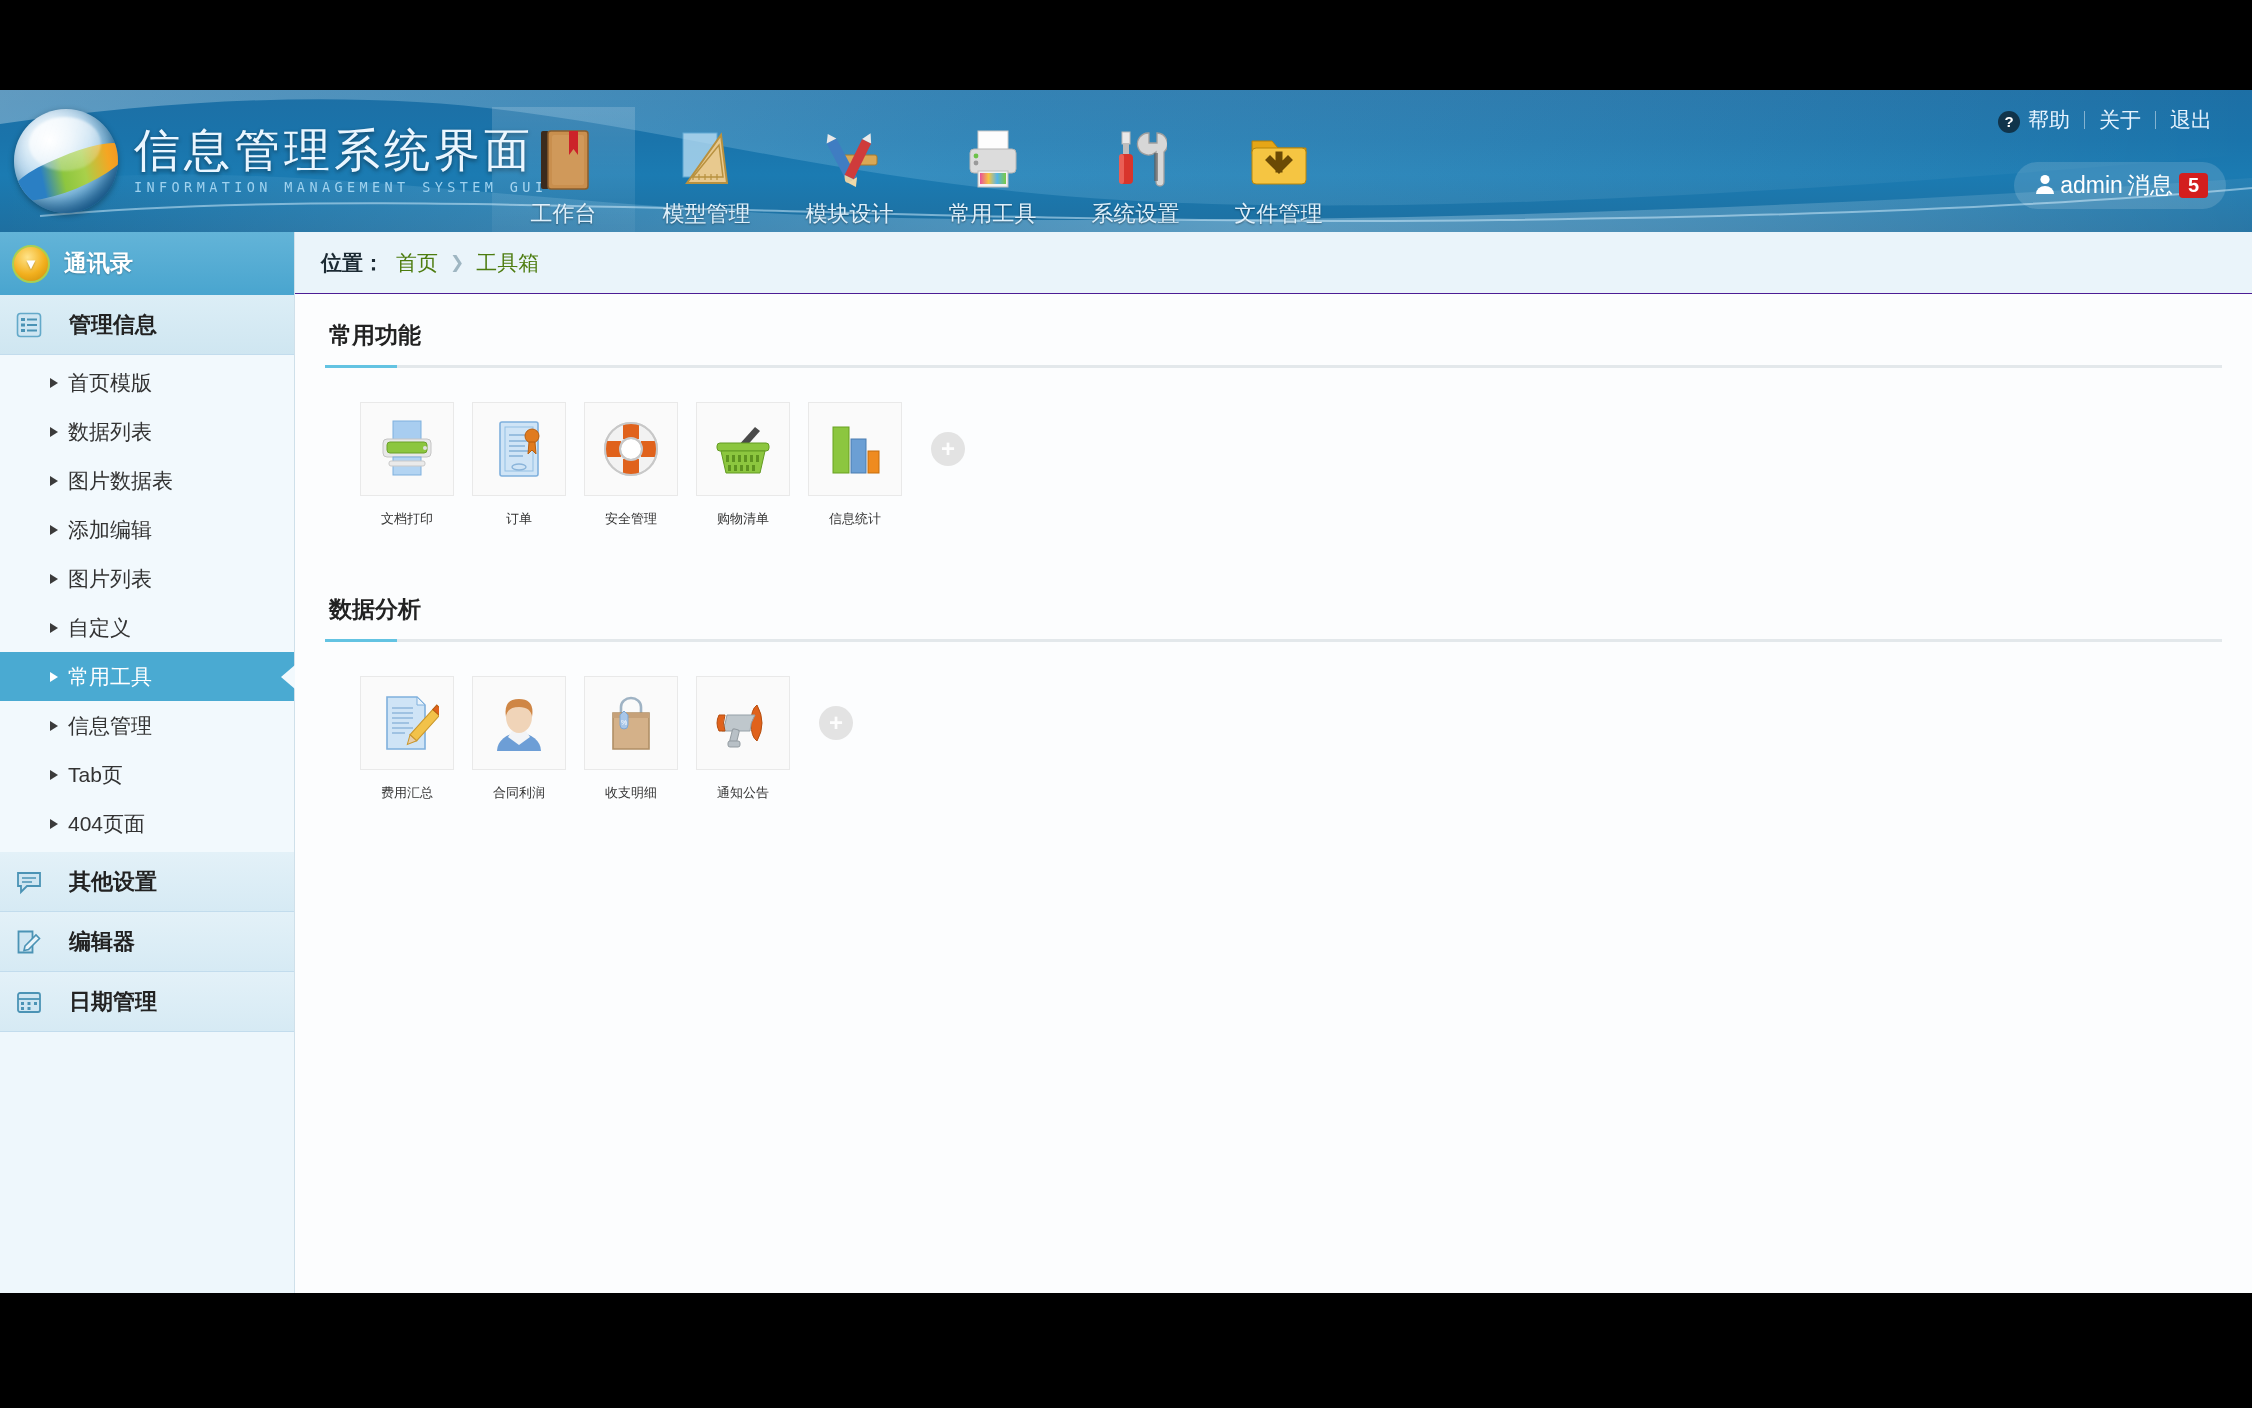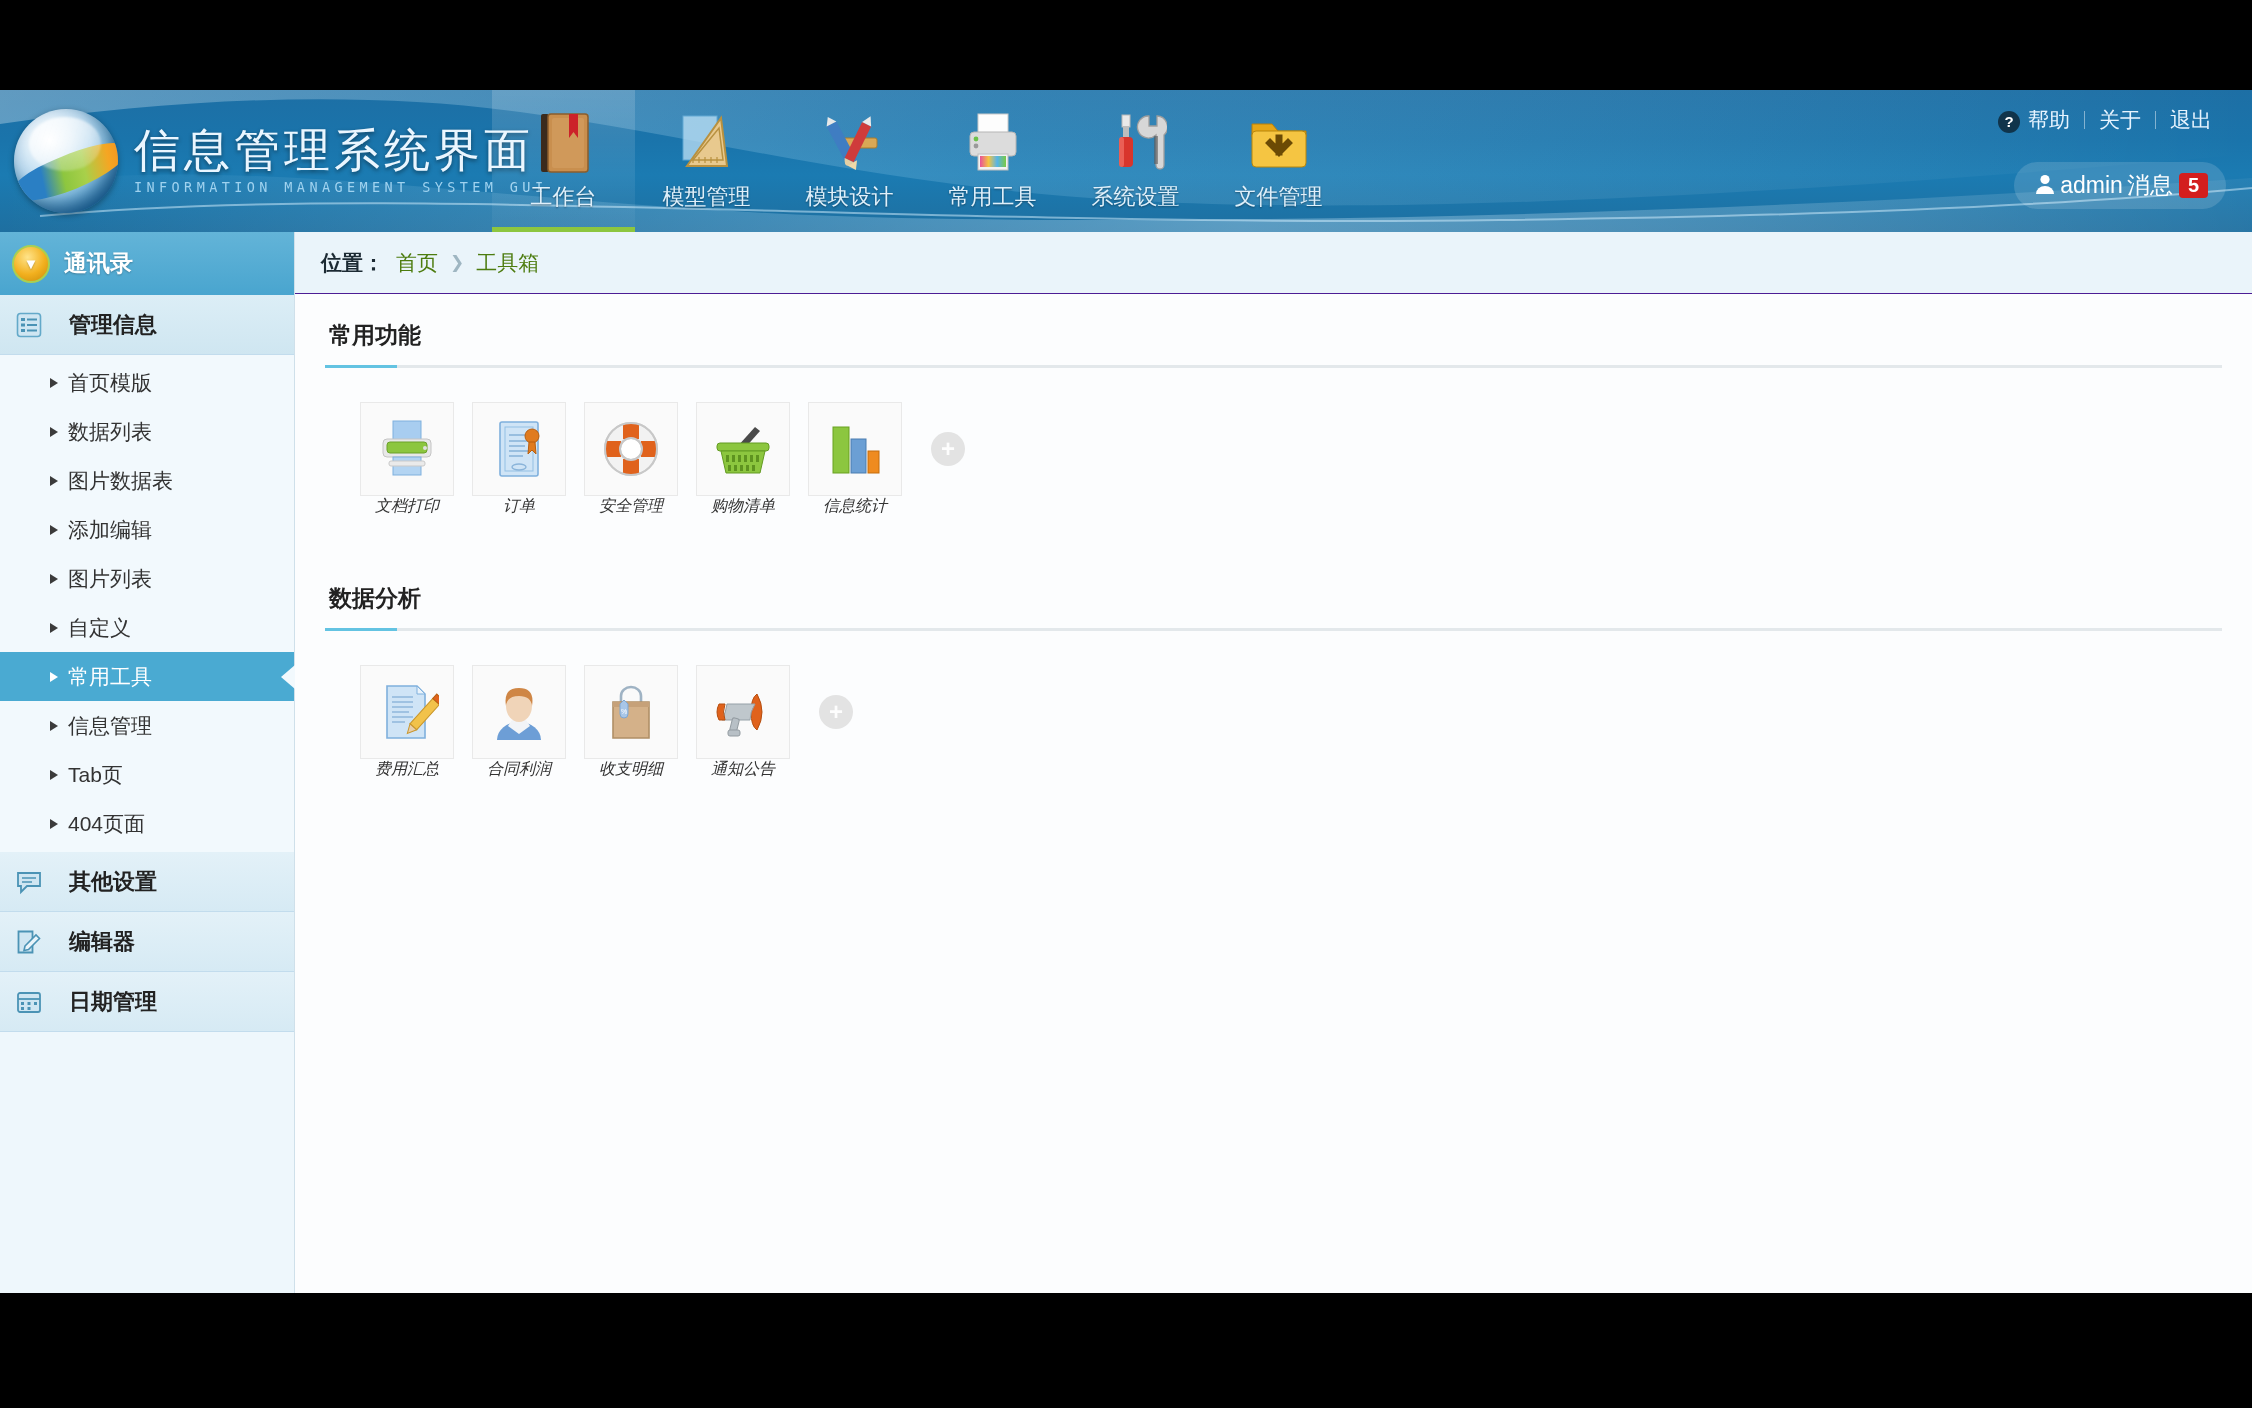--- a/index.html
+++ b/index.html
@@ -63,21 +63,21 @@
     text-shadow: 0 2px 4px rgba(0,0,0,.45);
   }
   .brand-sub {
     margin-top: 8px;
     font-size: 13.5px; color: #9fd2ef; letter-spacing: 4.4px;
     font-family: "DejaVu Sans Mono", "Liberation Mono", monospace;
   }
 
   
   .mainnav {
-    position: absolute; left: 492px; top: 0; height: 142px;
+    position: absolute; left: 492px; top: 17px; height: 142px;
     display: flex; align-items: stretch; z-index: 4;
   }
   .nav-item {
     width: 143px; height: 142px;
     display: flex; flex-direction: column; align-items: center; justify-content: center;
     cursor: pointer; position: relative;
     color: #dff0fb;
   }
   .nav-item.active {
     background: linear-gradient(180deg, rgba(255,255,255,.16), rgba(255,255,255,.03));
@@ -205,21 +205,21 @@
   .tiles { display: flex; align-items: flex-start; padding: 34px 0 0 26px; gap: 0; }
   .tile {
     width: 112px; margin-right: 0; cursor: pointer;
     display: flex; flex-direction: column; align-items: center;
   }
   .tile-box {
     width: 94px; height: 94px; background: #fafafa;
     border: 1px solid #e9e9e9;
     display: flex; align-items: center; justify-content: center;
   }
-  .tile-label { font-size: 16px; color: #333; font-style: italic; }
+  .tile-label { margin-top: 14px; font-size: 13px; color: #333; }
   .add-btn {
     width: 34px; height: 34px; border-radius: 50%;
     background: #e3e3e3; color: #fdfdfd;
     display: flex; align-items: center; justify-content: center;
     font-size: 24px; line-height: 1; margin-top: 30px; margin-left: 20px;
     cursor: pointer; font-weight: bold;
   }
   .sec2 { margin-top: 40px; }
 </style>
 </head>

